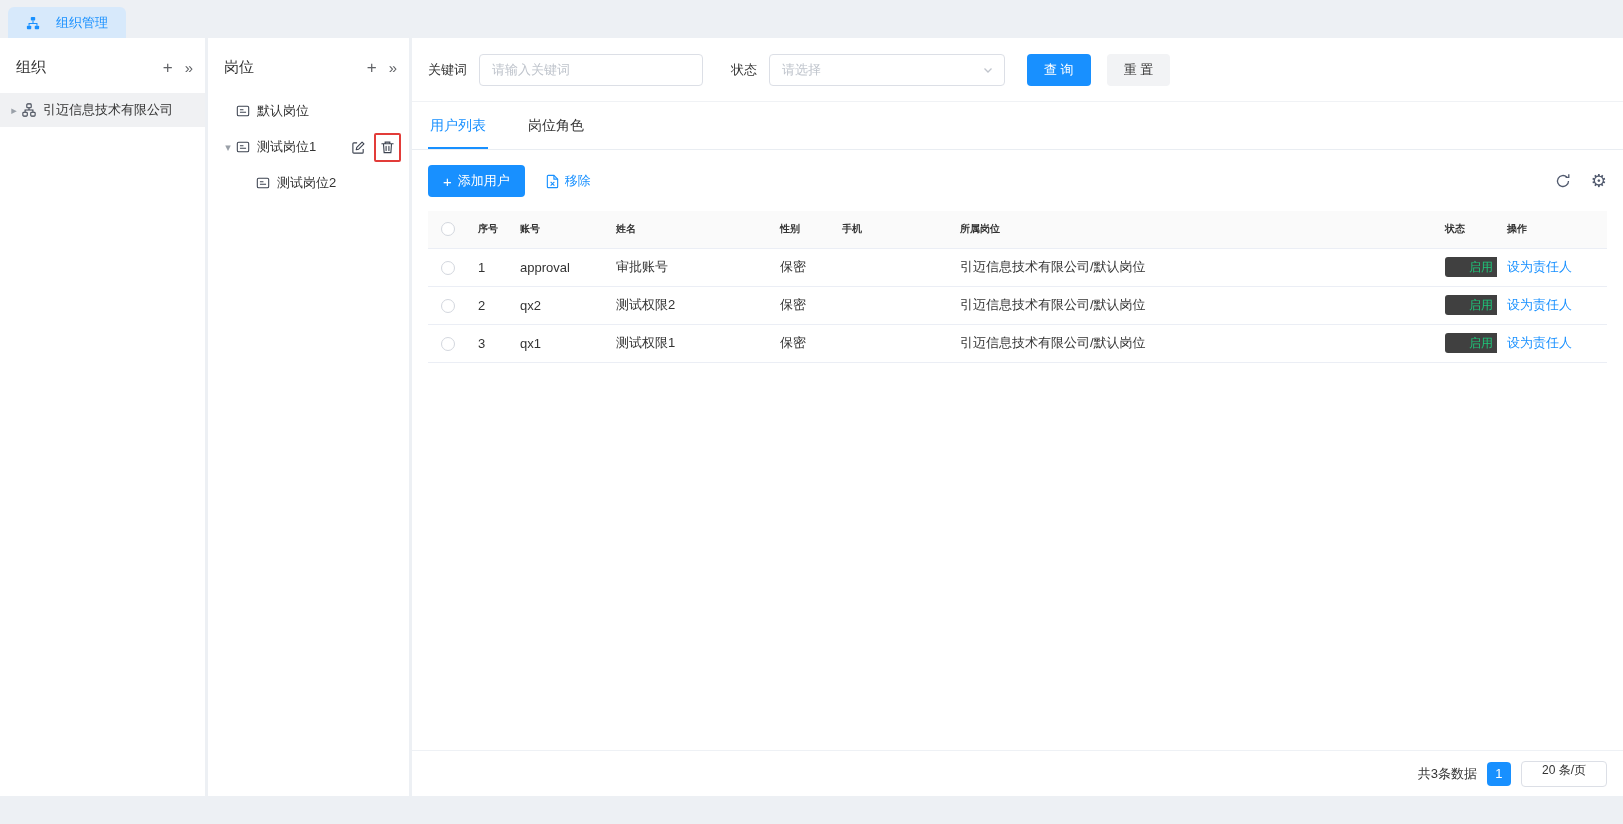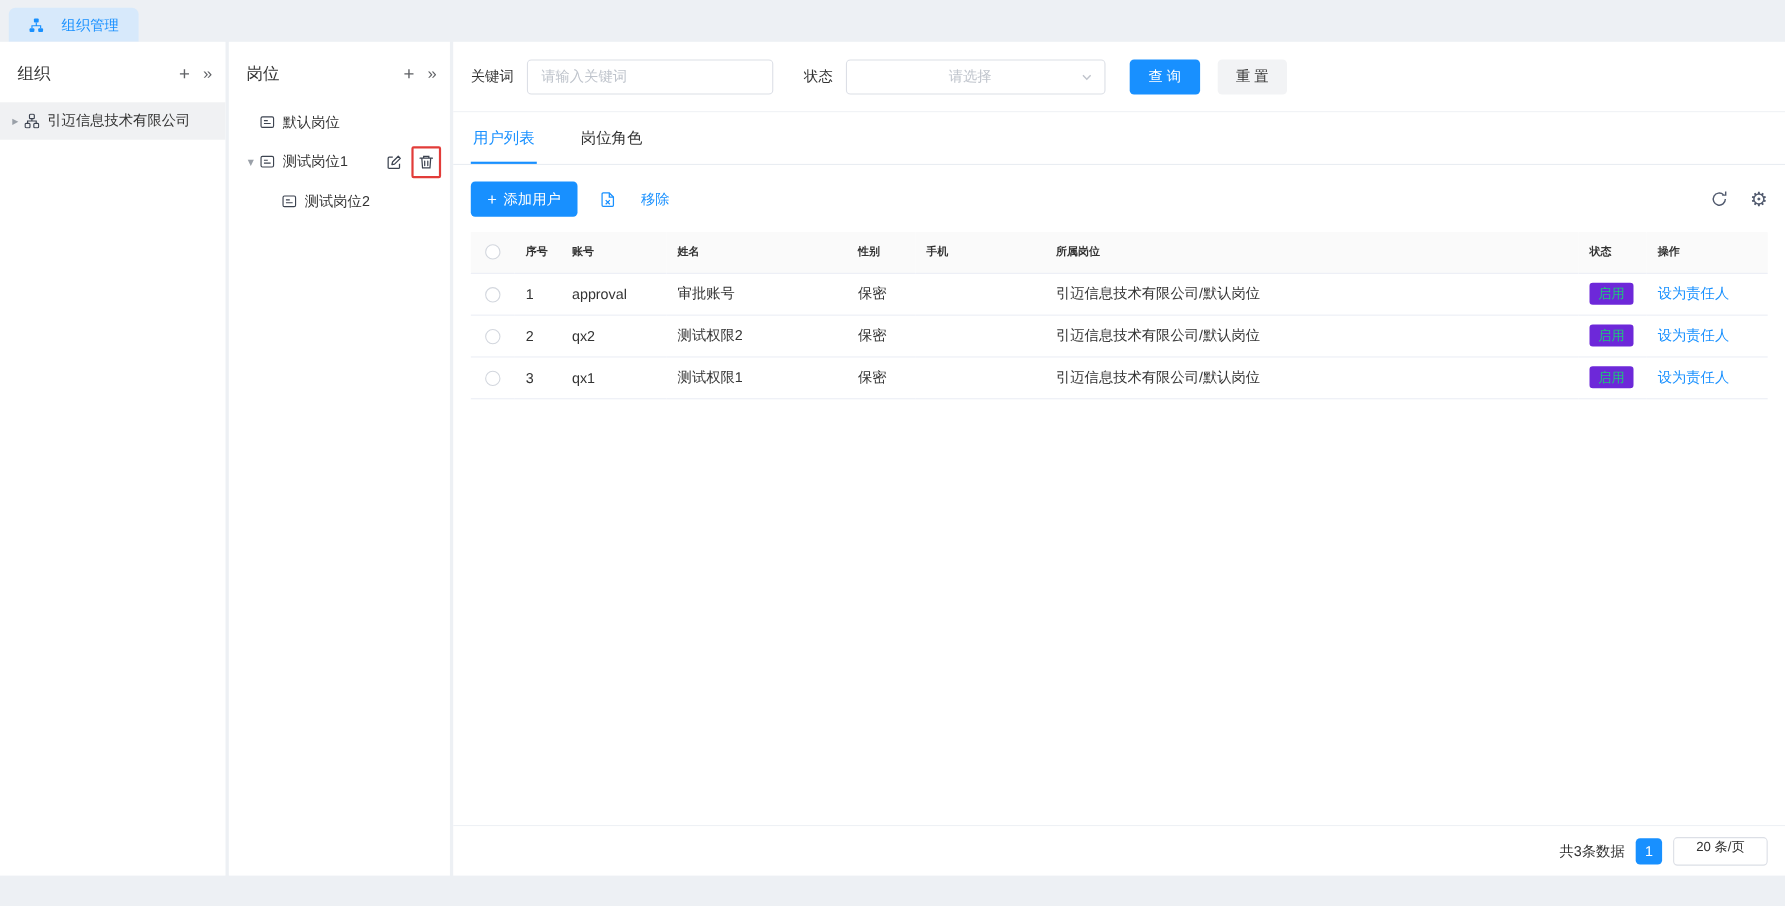--- a/index.html
+++ b/index.html
@@ -54,38 +54,38 @@
   .f-label { font-size:13px; color:#333; margin-right:12px; }
   .f-input {
     width:224px; height:32px; border:1px solid #dcdfe6; border-radius:4px;
     padding:0 12px; font-size:13px; color:#333; outline:none; background:#fff;
     font-family:"Liberation Sans","DejaVu Sans",sans-serif;
   }
   .f-input::placeholder { color:#bfc4cc; }
   .f-gap { width:28px; }
   .select-box {
     width:236px; height:32px; border:1px solid #dcdfe6; border-radius:4px;
-    display:flex; align-items:center; padding:0 10px 0 12px; cursor:pointer; background:#fff;text-align:center;
+    display:flex; align-items:center; padding:0 10px 0 12px; cursor:pointer; background:#fff;
   }
   .select-box .ph { color:#bfc4cc; flex:1; font-size:13px; }
   .btn { height:32px; border:none; border-radius:4px; font-size:13px; cursor:pointer;
          display:inline-flex; align-items:center; justify-content:center;
          font-family:"Liberation Sans","DejaVu Sans",sans-serif; }
   .btn-primary { background:#1890ff; color:#fff; padding:0 17px; }
   .btn-plain { background:#f2f3f5; color:#333; padding:0 17px; }
   .ml20 { margin-left:22px; } .ml14 { margin-left:16px; }
 
   .tabs { display:flex; gap:38px; padding:0 16px; border-bottom:1px solid #e9edf2; flex:0 0 auto; }
   .tab { padding:15px 2px 12px; font-size:14px; cursor:pointer; color:#333; border-bottom:2px solid transparent; }
   .tab.active { color:#1890ff; border-bottom-color:#1890ff; }
 
   .toolbar { display:flex; align-items:center; padding:15px 16px 0; flex:0 0 auto; }
   .btn-add { gap:6px; padding:0 15px; }
   .plus-glyph { font-size:15px; line-height:1; }
-  .link-btn { color:#1890ff; margin-left:20px; display:inline-flex; align-items:center; gap:23px;
+  .link-btn { color:#1890ff; margin-left:20px; display:inline-flex; align-items:center; gap:5px;
               font-size:13px; cursor:pointer; background:none; border:none;
               font-family:"Liberation Sans","DejaVu Sans",sans-serif; }
   .toolbar-right { margin-left:auto; display:flex; align-items:center; gap:20px; color:#515a6e; }
   .tool-ico { cursor:pointer; color:#515a6e; }
   .gear-glyph { font-size:18px; line-height:1; cursor:pointer; color:#515a6e; }
 
   table { width:calc(100% - 32px); margin:14px 16px 0; border-collapse:collapse; table-layout:fixed; flex:0 0 auto; }
   thead th {
     background:#fafafa; font-weight:700; text-align:left; padding:0 10px; height:37px;
     border-bottom:1px solid #ebeef5; font-size:10px; color:#333; white-space:nowrap;
@@ -93,22 +93,22 @@
   tbody td {
     padding:0 10px; height:38px; border-bottom:1px solid #ebeef5;
     font-size:13px; color:#333; white-space:nowrap; overflow:hidden;
   }
   .cell-center { text-align:center; }
   .checkbox {
     width:14px; height:14px; border:1px solid #d3d7de; border-radius:50%;
     display:inline-block; background:#fff; cursor:pointer; vertical-align:middle;
   }
   .badge-enable {
-    display:inline-block; padding:3px 8px; font-size:12px; border-radius:3px;
-    color:#1dc779; background:#6d28d9; line-height:1.2;
+    display:inline-block; padding:3px 24px; font-size:12px; border-radius:3px;
+    color:#1dc779; background:#404040; line-height:1.2;
   }
   .action-link { color:#1890ff; cursor:pointer; }
 
   .table-footer {
     margin-top:auto; border-top:1px solid #eef1f5; height:46px; flex:0 0 auto;
     display:flex; align-items:center; justify-content:flex-end; gap:10px; padding:0 16px;
   }
   .total-text { font-size:13px; color:#333; }
   .page-btn {
     min-width:24px; height:24px; background:#1890ff; color:#fff; border-radius:4px;

